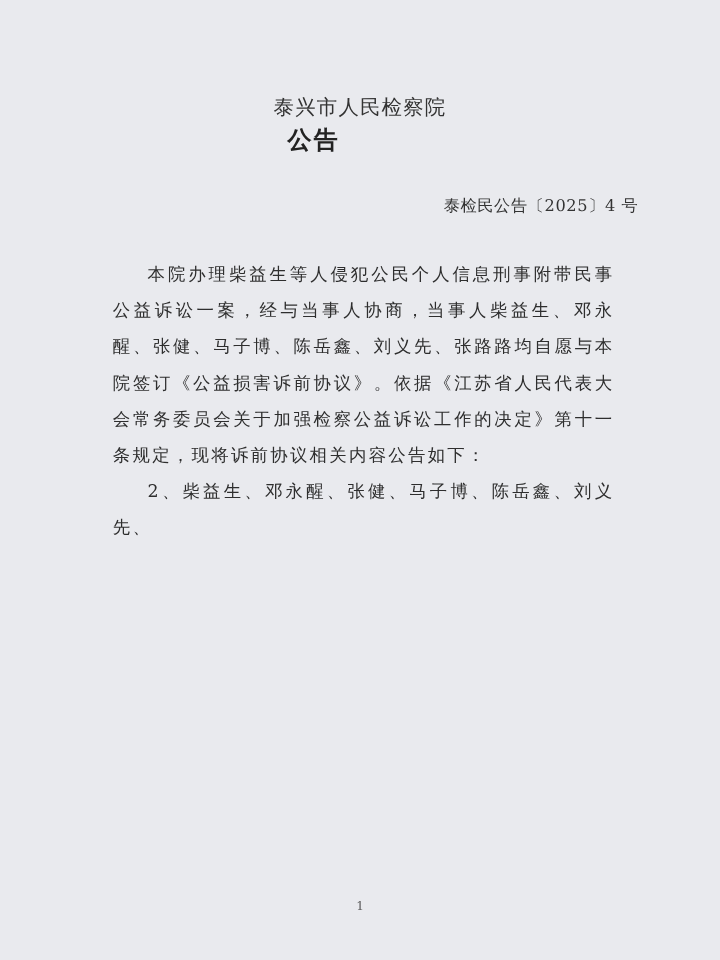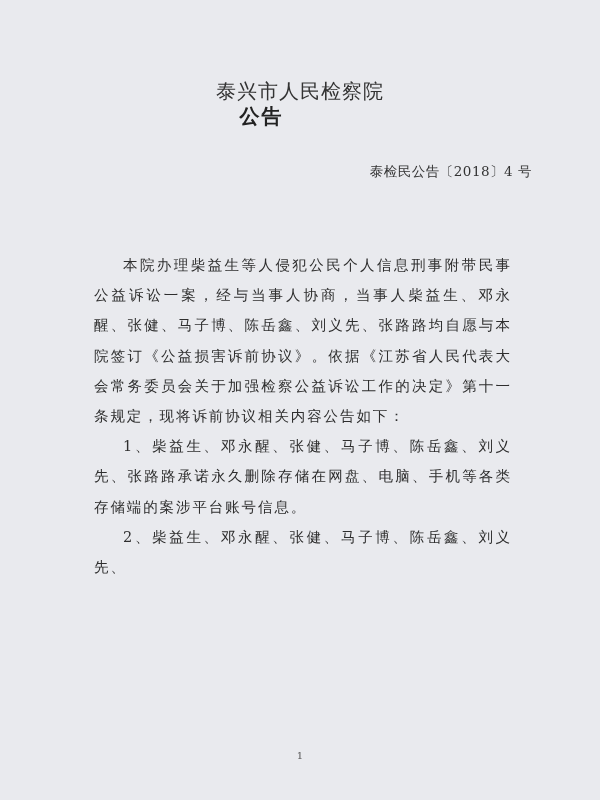--- a/index.html
+++ b/index.html
@@ -6,50 +6,49 @@
     body {
       width: 600px; height: 800px; overflow: hidden;
       background: #e9eaee;
       font-family: "DejaVu Serif", "Liberation Serif", serif;
       color: #2a2a2a;
       position: relative;
     }
     .page { position: absolute; left: 0; top: 0; width: 600px; height: 800px; }
     .org {
       position: absolute; top: 78px; left: 0; width: 600px; text-align: center;
-      font-size: 20px; letter-spacing: 1px; color: #333;
+      font-size: 17px; letter-spacing: 1px; color: #333;
     }
     .title {
       position: absolute; top: 103px; left: 0; width: 523px; text-align: center;
       font-family: Liberation Serif, serif;
       font-size: 20px; font-weight: bold; letter-spacing: 2px; color: #222;
     }
     .docno {
       position: absolute; top: 163px; right: 68px;
       font-size: 13.5px; letter-spacing: 0.5px; color: #333;
     }
     .body {
       position: absolute; top: 214px; left: 94px; width: 418px;
       font-size: 14.5px; line-height: 30.2px; letter-spacing: 1.9px;
-      text-align: justify; color: #2e2e2e; margin-top: 36px;
+      text-align: justify; color: #2e2e2e;
     }
     .para { margin: 0; text-indent: 2em; }
     .page-number {
       position: absolute; top: 750px; left: 0; width: 600px; text-align: center;
       font-size: 10px; color: #555;
     }
   </style>
 </head>
 <body>
 
 <div class="page">
   <div class="org">泰兴市人民检察院</div>
   <div class="title">公告</div>
-  <div class="docno">泰检民公告〔2018〕4 号</div>
+  <div class="docno">泰检民公告〔2025〕4 号</div>
 
   <div class="body">
     <p class="para">本院办理柴益生等人侵犯公民个人信息刑事附带民事公益诉讼一案，经与当事人协商，当事人柴益生、邓永醒、张健、马子博、陈岳鑫、刘义先、张路路均自愿与本院签订《公益损害诉前协议》。依据《江苏省人民代表大会常务委员会关于加强检察公益诉讼工作的决定》第十一条规定，现将诉前协议相关内容公告如下：</p>
-    <p class="para">1、柴益生、邓永醒、张健、马子博、陈岳鑫、刘义先、张路路承诺永久删除存储在网盘、电脑、手机等各类存储端的案涉平台账号信息。</p>
     <p class="para">2、柴益生、邓永醒、张健、马子博、陈岳鑫、刘义先、</p>
   </div>
 
   <div class="page-number">1</div>
 </div>
 
 </body></html>

